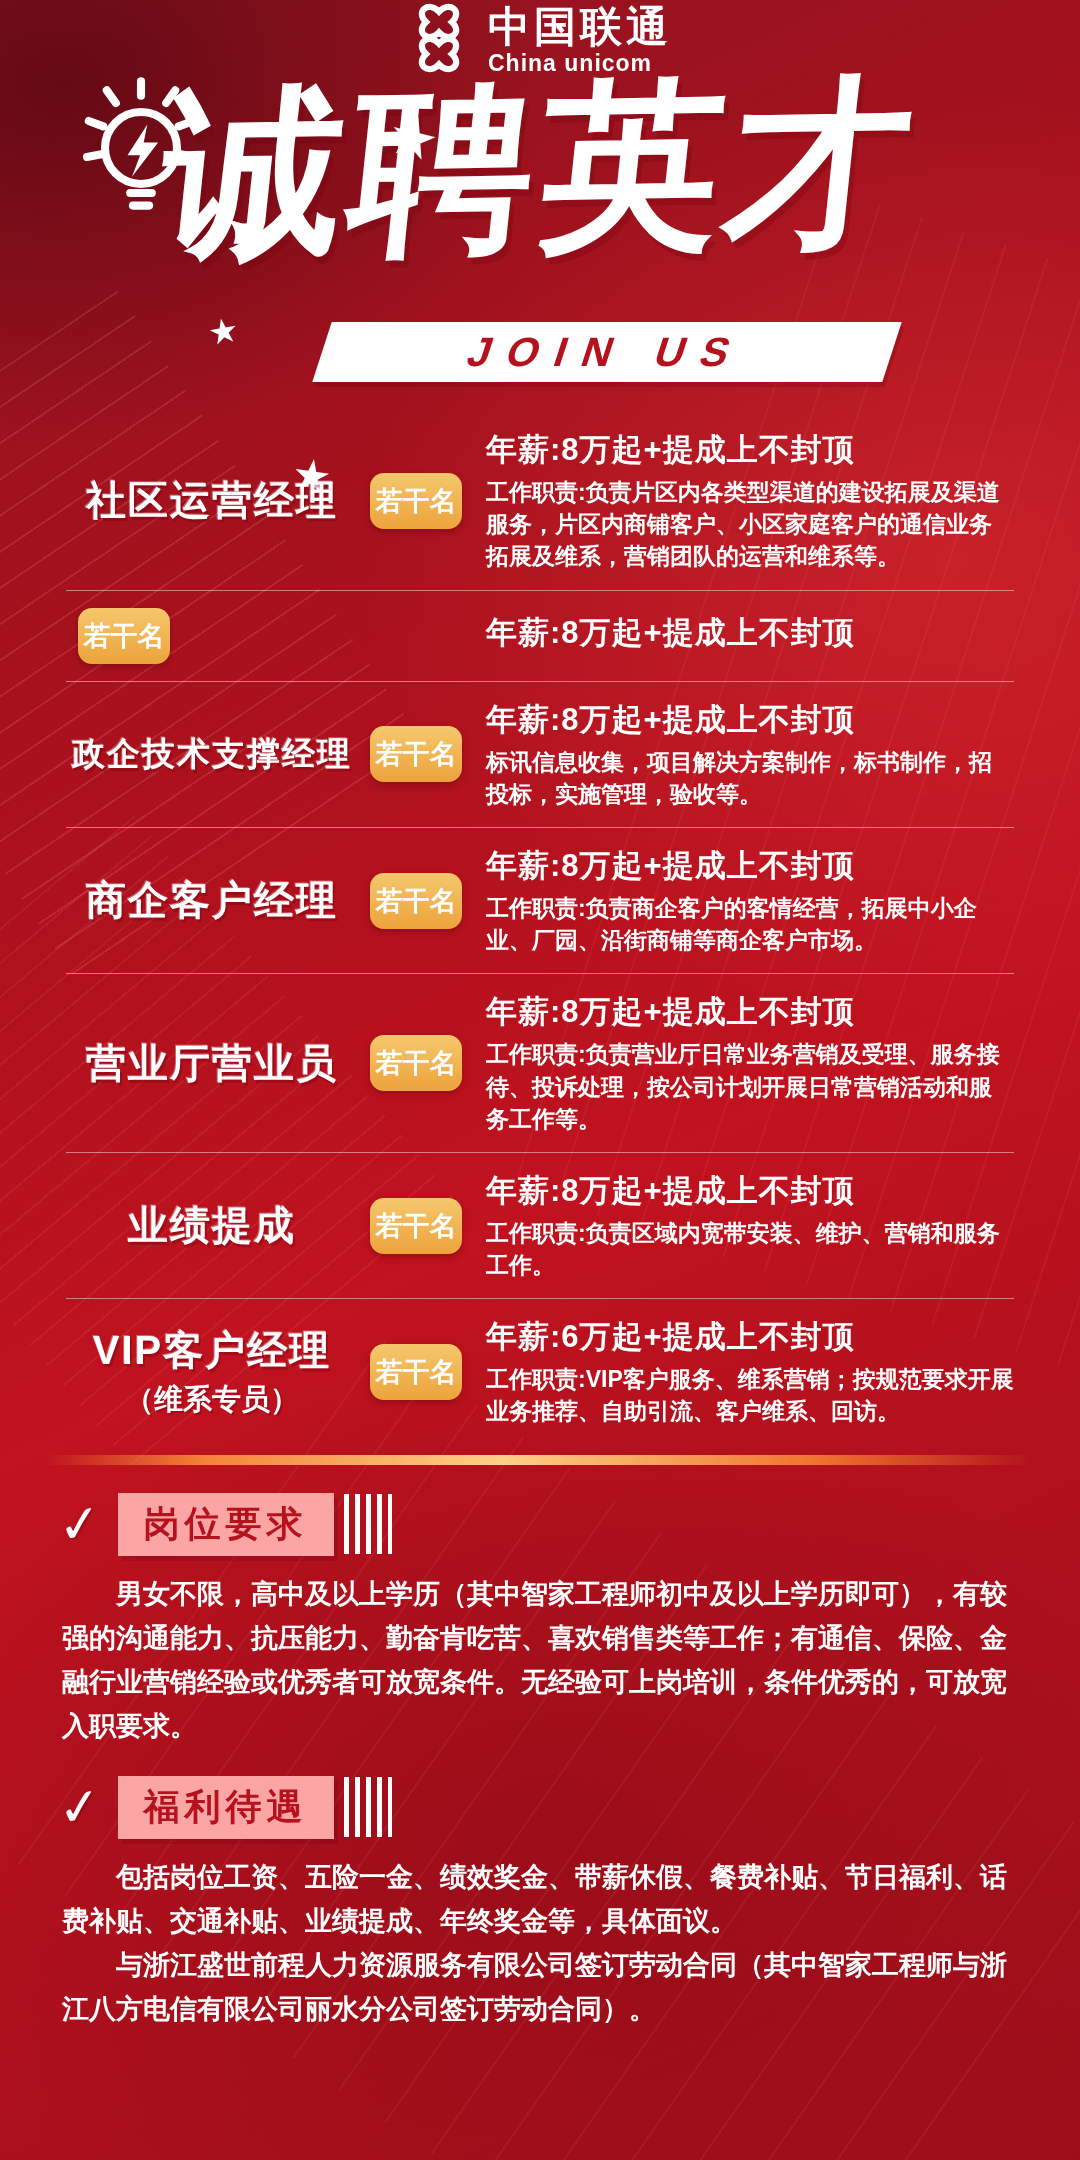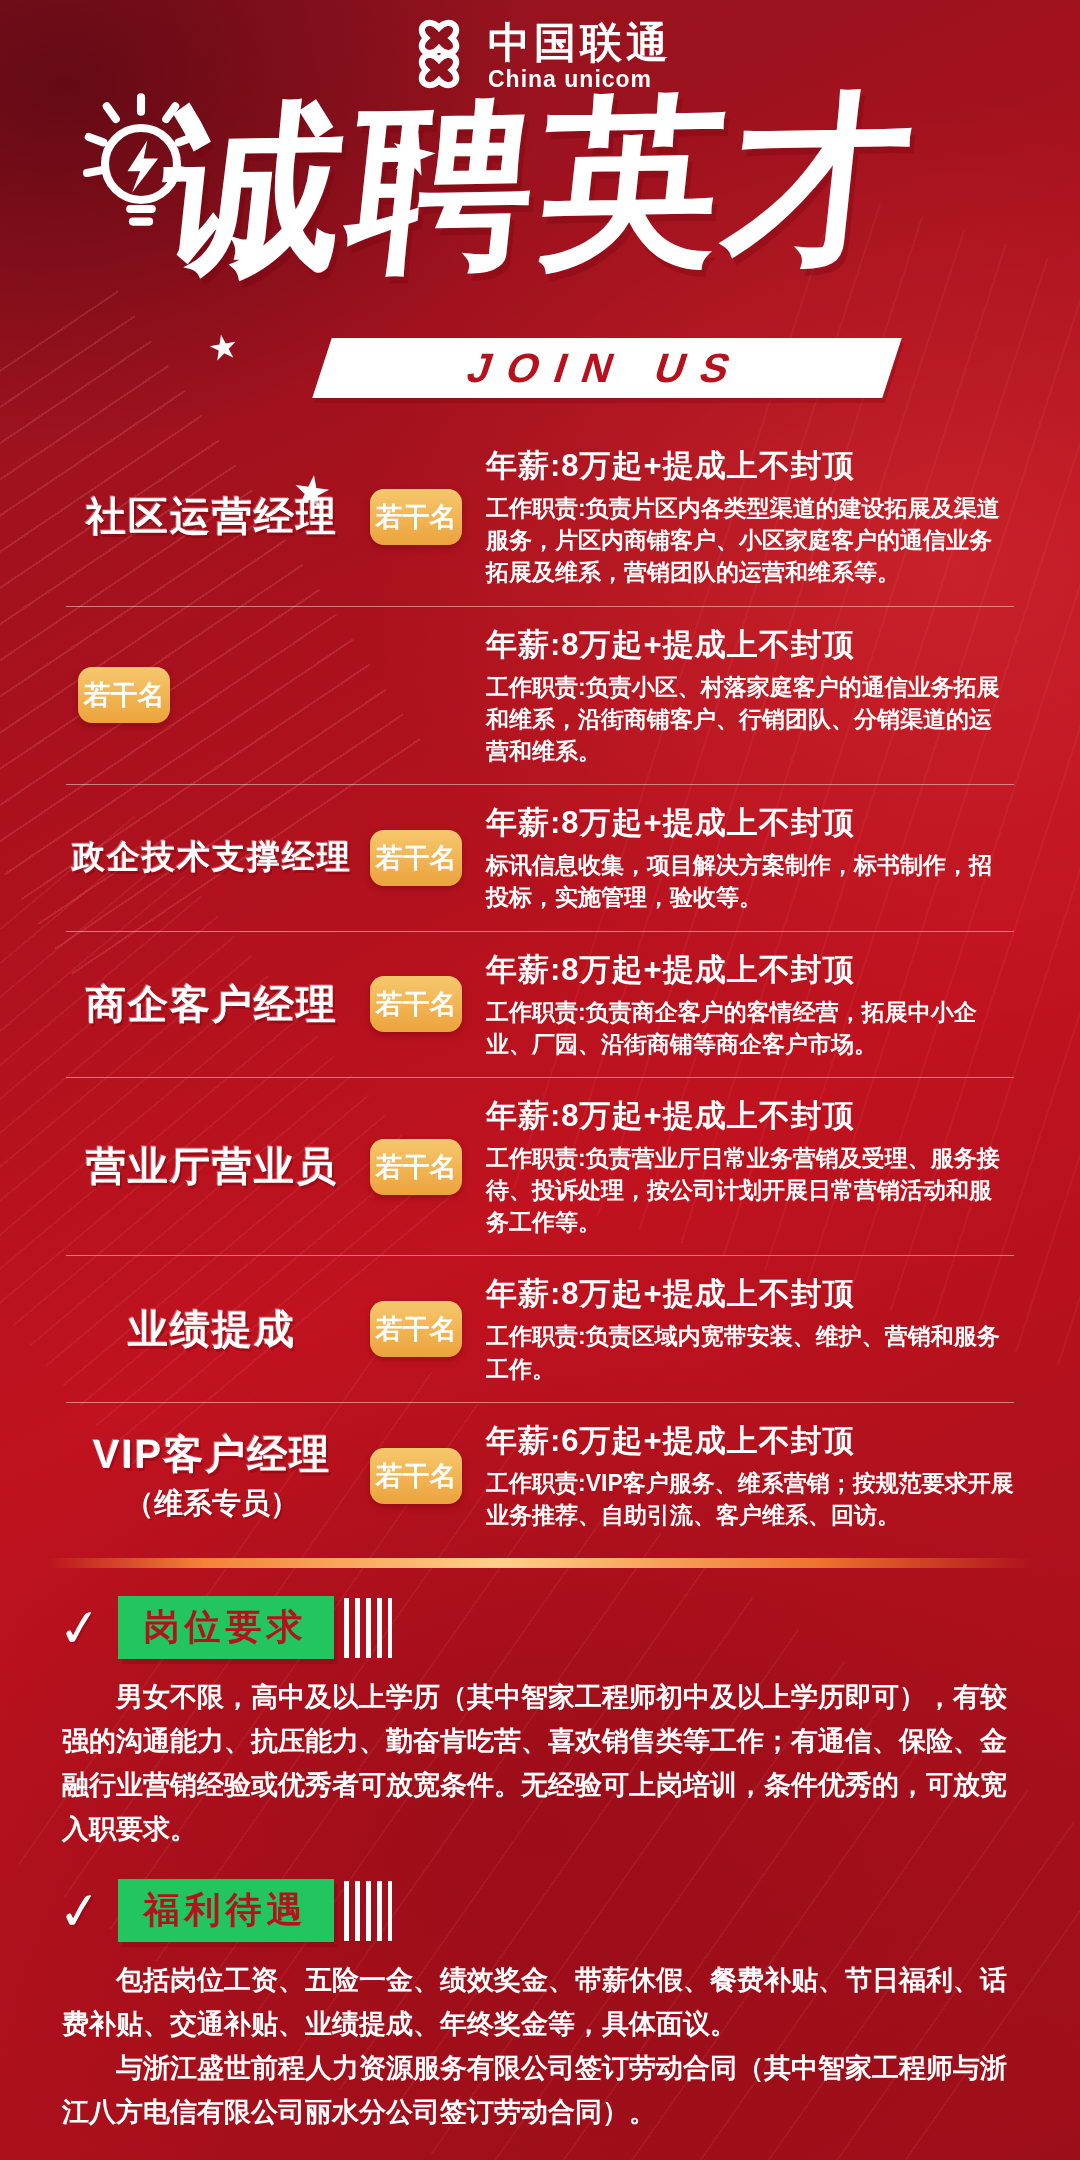--- a/index.html
+++ b/index.html
@@ -25,21 +25,21 @@
   .deco-1{left:-180px;top:430px;width:560px;height:420px;transform:rotate(56deg);
     background:repeating-linear-gradient(90deg,rgba(255,160,160,.28) 0 2px,transparent 2px 30px);}
   .deco-2{right:-200px;top:260px;width:620px;height:1050px;transform:rotate(18deg);
     background:repeating-linear-gradient(90deg,rgba(255,120,120,.16) 0 2px,transparent 2px 44px);}
   .deco-3{left:120px;top:1540px;width:900px;height:640px;transform:rotate(35deg);opacity:.4;
     background:repeating-linear-gradient(90deg,rgba(255,170,150,.18) 0 2px,transparent 2px 56px);}
   .deco-4{left:-120px;top:940px;width:520px;height:420px;transform:rotate(50deg);opacity:.45;
     background:repeating-linear-gradient(90deg,rgba(255,150,150,.20) 0 2px,transparent 2px 26px);}
 
   
-  .brand{position:relative;z-index:3;display:flex;justify-content:center;align-items:center;gap:18px;padding-top:16px;}
+  .brand{position:relative;z-index:3;display:flex;justify-content:center;align-items:center;gap:18px;}
   .brand-text .cn{font-size:42px;font-weight:900;letter-spacing:4px;line-height:1.05;}
   .brand-text .en{font-size:23px;font-weight:700;letter-spacing:1px;}
 
   
   .hero{position:relative;z-index:2;height:326px;}
   .hero-title{
     position:absolute;left:50%;top:-18px;transform:translateX(-50%) skewX(-7deg) rotate(-1deg);
     font-size:182px;font-weight:900;line-height:1.15;letter-spacing:6px;white-space:nowrap;
     color:#fff;text-shadow:5px 7px 0 rgba(110,0,12,.28);z-index:3;
   }
@@ -73,21 +73,21 @@
   .job-right{flex:1;padding-left:24px;}
   .job-salary{font-size:31px;font-weight:900;letter-spacing:1px;margin-bottom:5px;}
   .job-desc{font-size:23px;font-weight:600;line-height:1.4;}
 
   .glow-divider{height:10px;margin:10px 44px 0;border-radius:6px;filter:blur(.6px);
     background:linear-gradient(90deg,rgba(255,140,40,0) 0%,rgba(255,150,60,.85) 16%,#ffd08a 46%,rgba(255,140,50,.8) 78%,rgba(255,140,40,0) 100%);}
 
   
   .sec-head{display:flex;align-items:center;margin:28px 0 16px 58px;position:relative;z-index:3;}
   .check{font-size:52px;font-weight:900;margin-right:16px;transform:rotate(-6deg);text-shadow:2px 2px 0 rgba(110,0,12,.3);}
-  .head-box{background:#22c55e;color:var(--banner-red,#c0111d);font-size:36px;font-weight:900;
+  .head-box{background:#fca5a5;color:var(--banner-red,#c0111d);font-size:36px;font-weight:900;
     padding:7px 26px;letter-spacing:5px;box-shadow:4px 5px 0 rgba(110,0,12,.22);}
   .head-stripes{width:48px;height:60px;margin-left:10px;
     background:repeating-linear-gradient(90deg,#fff 0 5px,transparent 5px 11px);}
   .sec-body{position:relative;z-index:3;padding:0 62px;font-size:27px;font-weight:700;line-height:1.63;}
   .sec-body p{text-indent:2em;}
 </style>
 </head>
 <body>
 
 <div class="deco deco-1"></div>
@@ -152,21 +152,20 @@
         <div class="job-desc">工作职责:负责片区内各类型渠道的建设拓展及渠道服务，片区内商铺客户、小区家庭客户的通信业务拓展及维系，营销团队的运营和维系等。</div>
       </div>
     </div>
 
     <div class="job">
       <div class="job-left">
         <div class="job-badge">若干名</div>
       </div>
       <div class="job-right">
         <div class="job-salary">年薪:8万起+提成上不封顶</div>
-        <div class="job-desc">工作职责:负责小区、村落家庭客户的通信业务拓展和维系，沿街商铺客户、行销团队、分销渠道的运营和维系。</div>
       </div>
     </div>
 
     <div class="job">
       <div class="job-left">
         <div class="job-title-wrap">
           <div class="job-title small">政企技术支撑经理</div>
 
         </div>
         <div class="job-badge">若干名</div>

